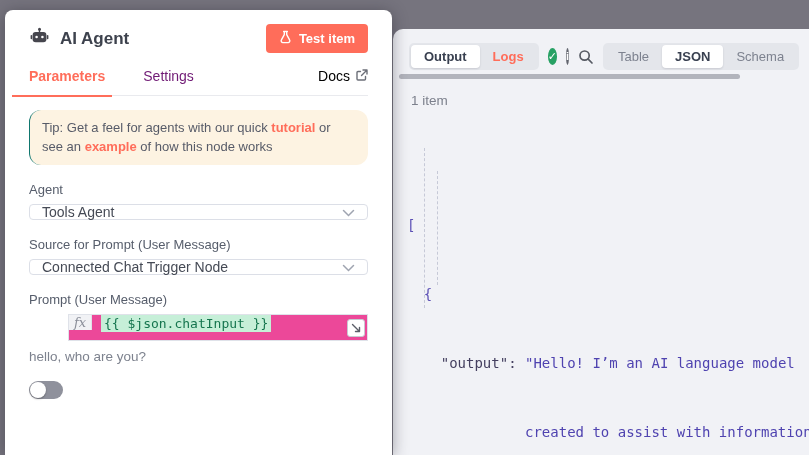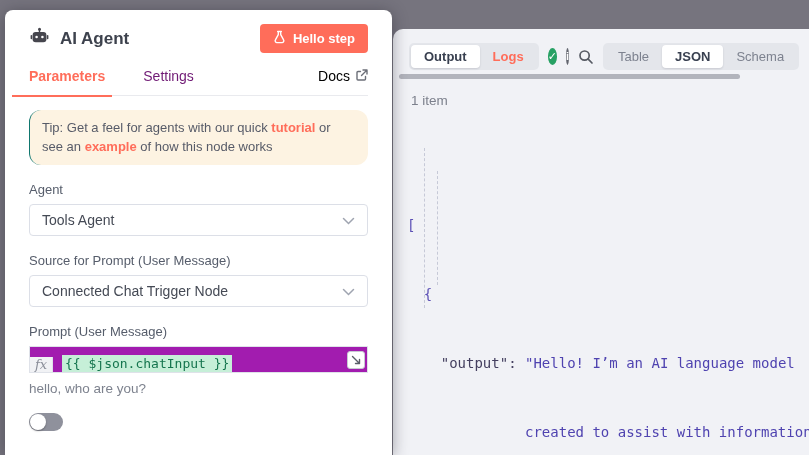--- a/index.html
+++ b/index.html
@@ -58,26 +58,26 @@
   .tab.active::after { content:""; position:absolute; left:-17px; right:-7px;
     bottom:-13px; height:2px; background:#ff6d5a; }
   .docs-link { margin-left:auto; color:#000000; display:flex; align-items:center;
     gap:6px; cursor:pointer; }
   .nc-body { padding:14px 24px; flex:1; overflow:hidden; }
   .tip-box { background:#fdf3e2; border-left:1px solid #0f766e; border-radius:12px;
     padding:8px 24px 9px 12px; font-size:13px; line-height:19px; color:#575b68; }
   .tip-link { color:#ff6d5a; font-weight:700; cursor:pointer; }
   .field { margin-top:17px; }
   .field-label { display:block; font-size:13px; color:#565d6b; margin-bottom:7px; }
-  .select-box { height:32px; border:1px solid #dcdfe7; border-radius:4px;
+  .select-box { height:16px; border:1px solid #dcdfe7; border-radius:4px;
     background:#fff; display:flex; align-items:center; padding:0 12px;
     font-size:14px; color:#454a55; cursor:pointer; }
   .select-box .chev { margin-left:auto; }
-  .expr-row { height:27px; display:flex; align-items:flex-end;
-    border:1px solid #dfe2e9; background:#a21caf; position:relative; }
+  .expr-row { height:27px; display:flex; align-items:flex-start;
+    border:1px solid #dfe2e9; background:#ec4899; position:relative;margin-left:39px; }
   .fx-badge { width:23px; border-right:1px solid #dfe2e9; background:#f1f2f5;
     display:flex; align-items:center; justify-content:center;
     font-family:"DejaVu Serif","Liberation Serif",serif; font-style:italic;
     font-size:13px; color:#8a8e99; }
   .expr-value { display:flex; align-items:center; padding-left:9px;
     font-family:"DejaVu Sans Mono","Liberation Mono",monospace; font-size:13px; }
   .expr-value span { background:#c6efd8; color:#15754e; padding:1px 3px; }
   .expand-btn { position:absolute; right:2px; top:4px; width:18px; height:18px;
     background:#fff; border:1px solid #c7cad2; border-radius:3px;
     display:flex; align-items:center; justify-content:center; cursor:pointer; }
@@ -146,21 +146,21 @@
           <circle cx="13.4" cy="11" r="1.3" fill="#fff"></circle>
         </svg>
       </span>
       <span class="nc-title">AI Agent</span>
       <button class="test-btn">
         <span>
           <svg width="13" height="14" viewBox="0 0 14 15" fill="none" stroke="#ffffff" stroke-width="1.5" stroke-linecap="round" stroke-linejoin="round">
             <path d="M5 1.5 h4 M5.7 1.5 v3.4 L2.6 10.6 a1.9 1.9 0 0 0 1.7 2.9 h5.4 a1.9 1.9 0 0 0 1.7-2.9 L8.3 4.9 V1.5"></path>
           </svg>
         </span>
-        <span>Hello step</span>
+        <span>Test item</span>
       </button>
     </div>
     <div class="nc-tabs">
       <span class="tab active">Parameters</span>
       <span class="tab">Settings</span>
       <span class="docs-link">
         <span>Docs</span>
         <span>
           <svg width="12" height="12" viewBox="0 0 12 12" fill="none" stroke="#6c6f78" stroke-width="1.4" stroke-linecap="round" stroke-linejoin="round">
             <path d="M4.5 2.5 H2 a1 1 0 0 0-1 1 V10 a1 1 0 0 0 1 1 h6.5 a1 1 0 0 0 1-1 V7.5"></path>

